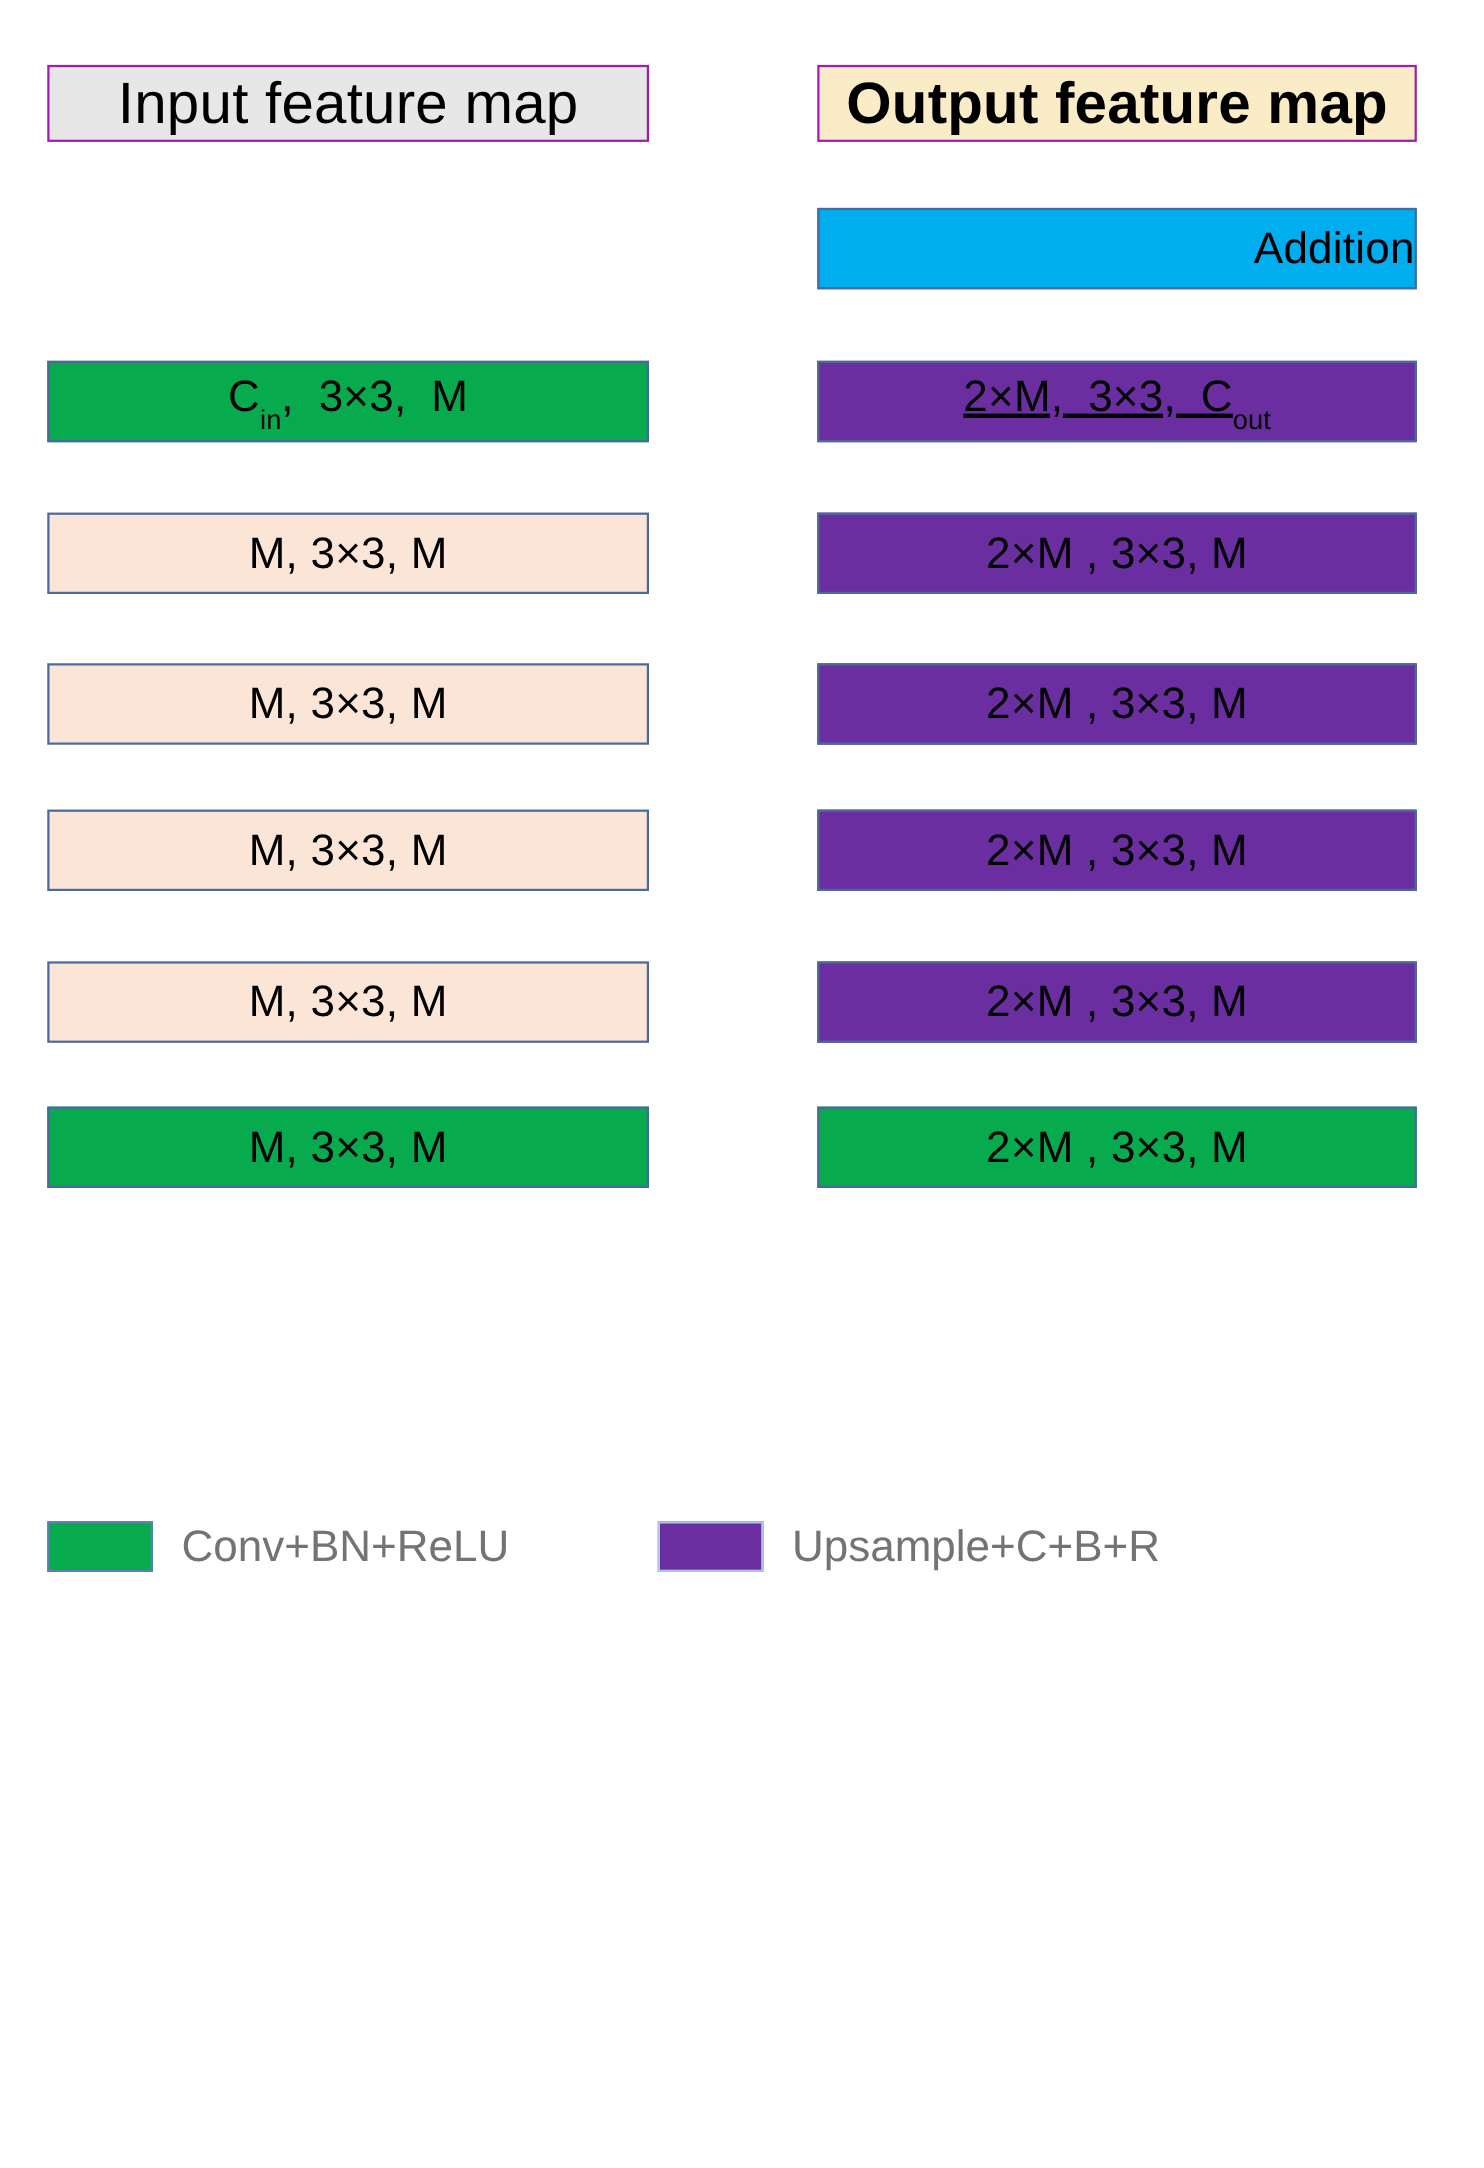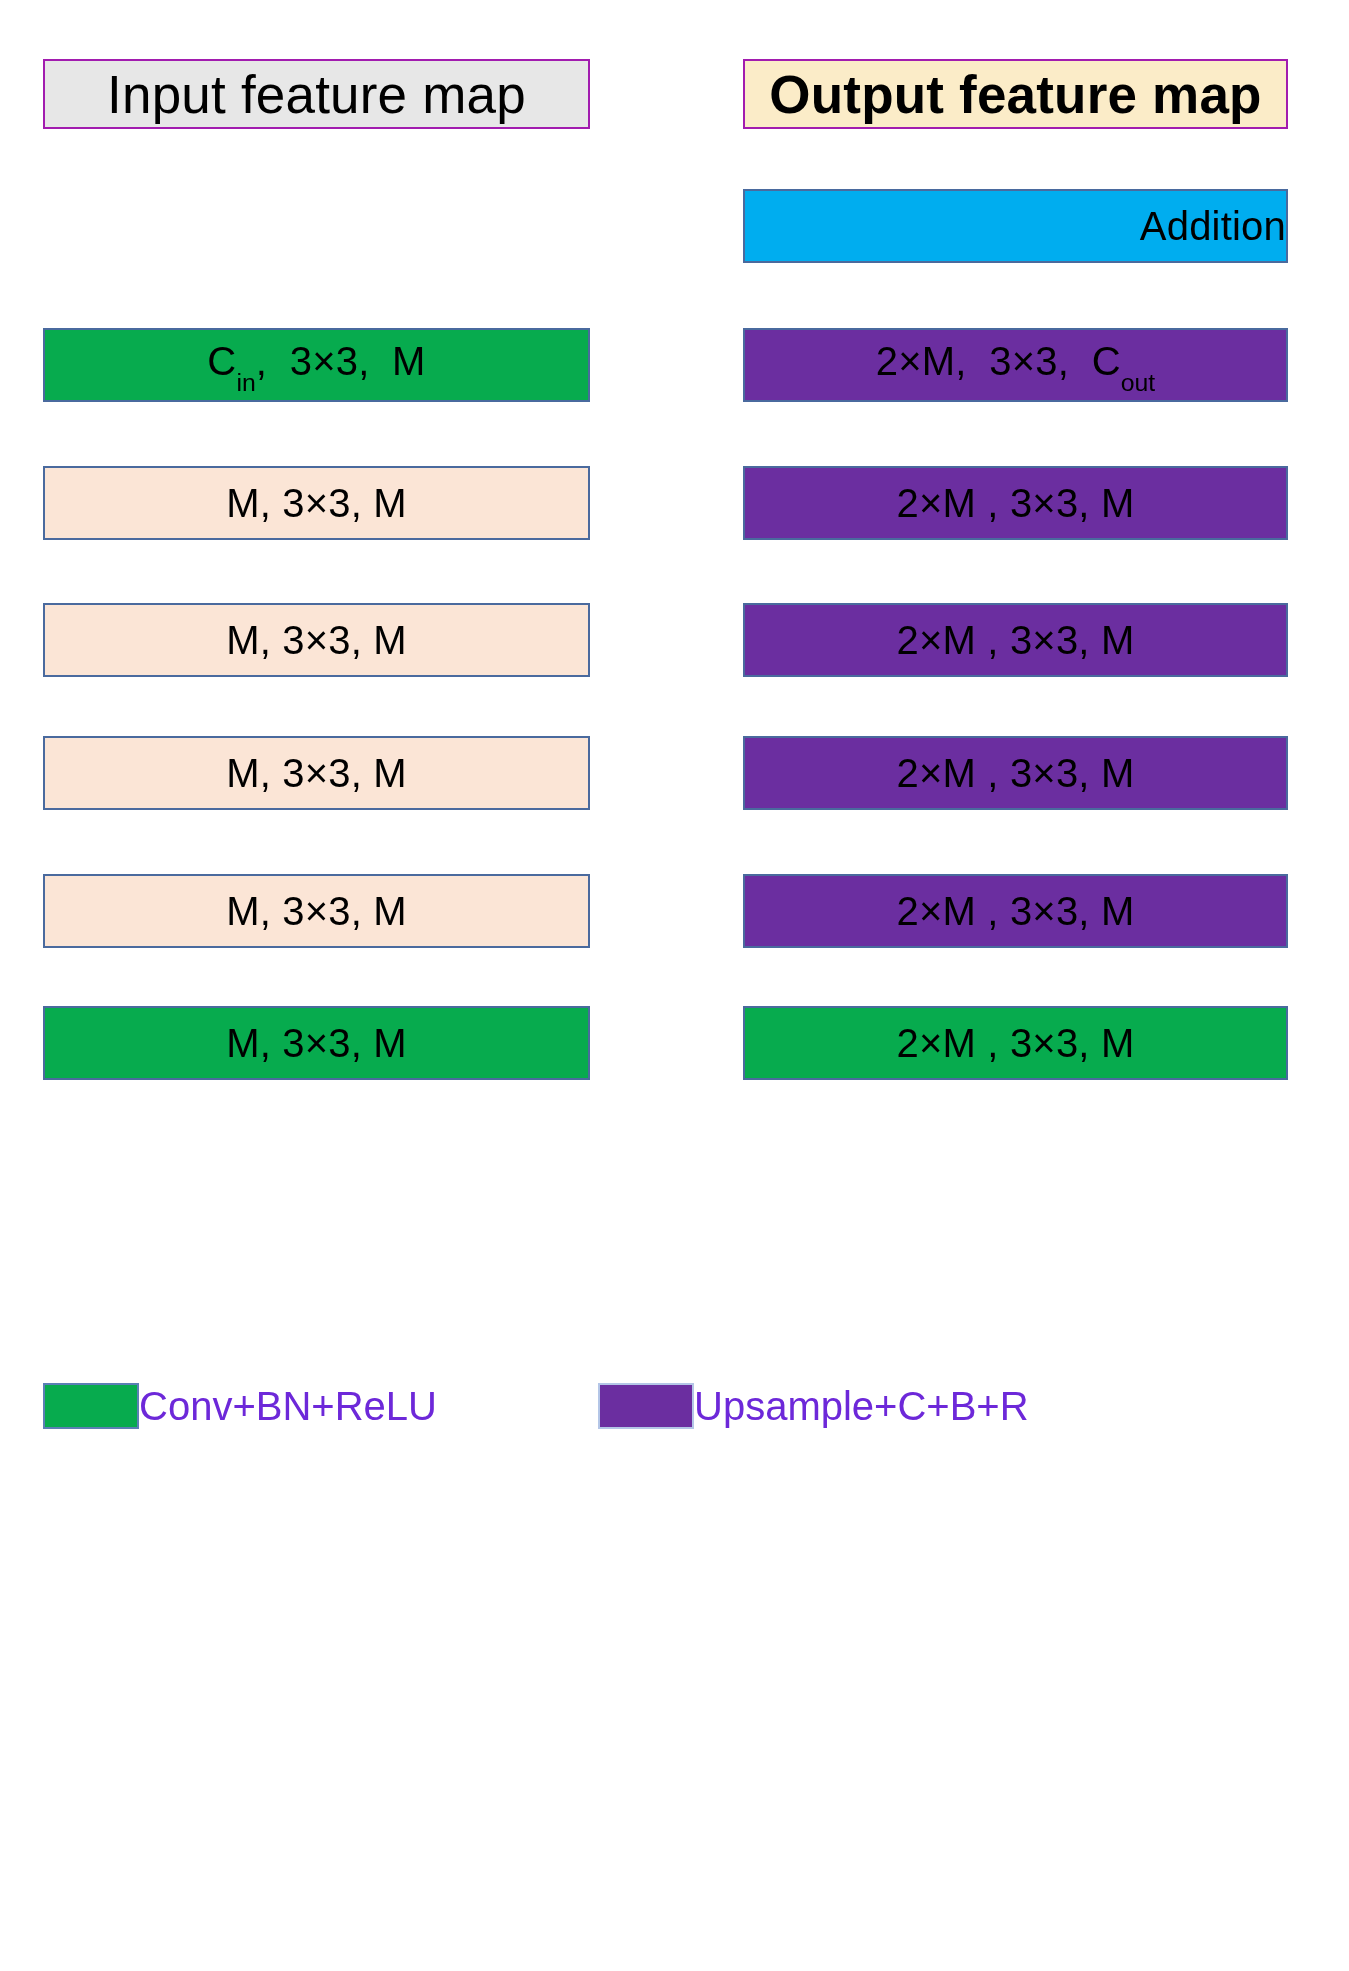--- a/index.html
+++ b/index.html
@@ -73,24 +73,25 @@
     width: 96px;
     height: 46px;
     box-sizing: border-box;
     border: 2px solid #8faadc;
     flex: 0 0 auto;
   }
   .legend-swatch.green  { background: #07ab4e; border-color: #5b7fb5; }
   .legend-swatch.peach  { background: #fbe5d6; border-color: #8faadc; }
   .legend-swatch.purple { background: #6b2ea0; border-color: #b4c6e7; }
   .legend-label {
+    margin-left: 26px;
     font-size: 40px;
     line-height: 1;
     white-space: nowrap;
-    color: #6d28d9;
+    color: #737373;
   }
 </style>
 </head>
 <body>
 
 <div class="canvas">
 
   <div class="blk header input" style="left:43px; top:59px; width:547px; height:70px;">
     <span>Input feature map</span>
   </div>
@@ -121,21 +122,21 @@
   </div>
 
   <div class="blk header output" style="left:743px; top:59px; width:545px; height:70px;">
     <span>Output feature map</span>
   </div>
 
   <div class="blk op blue" style="left:743px; top:189px; width:545px; height:74px;">
     <span>Addition</span>
   </div>
 
-  <div class="blk op purple" style="left:743px; top:328px; width:545px; height:74px;">
+  <div class="blk op purple" style="left:743px; top:328px; width:545px; height:74px;text-decoration:underline;">
     <span>2×M,&nbsp; 3×3,&nbsp; C<span class="sub">out</span></span>
   </div>
 
   <div class="blk op purple" style="left:743px; top:466px; width:545px; height:74px;">
     <span>2×M ,  3×3,  M</span>
   </div>
 
   <div class="blk op purple" style="left:743px; top:603px; width:545px; height:74px;">
     <span>2×M ,  3×3,  M</span>
   </div>

